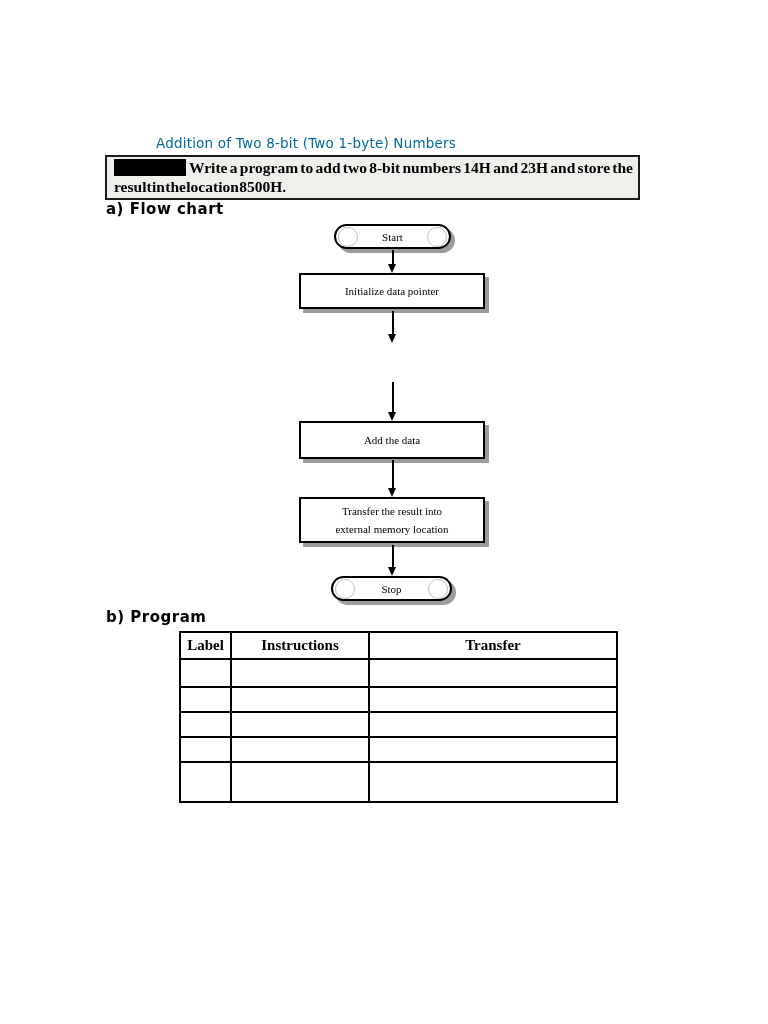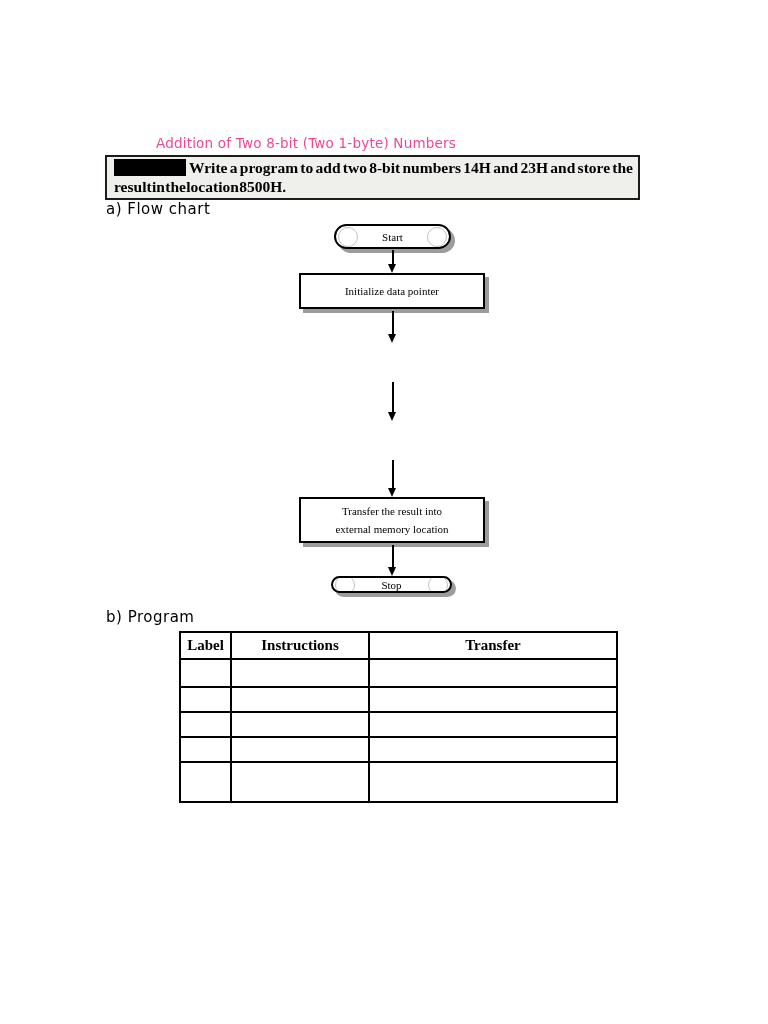--- a/index.html
+++ b/index.html
@@ -5,36 +5,36 @@
   * { margin:0; padding:0; box-sizing:border-box; }
   html,body { background:#ffffff; }
   body { width:768px; height:1024px; position:relative; overflow:hidden;
          font-family:"Liberation Serif", serif; color:#000; }
 
   .page { position:absolute; inset:0; background:#fff; }
 
   
   .doc-title { position:absolute; top:135px; left:0; width:612px;
     text-align:center; font-family:"DejaVu Sans", sans-serif;
-    font-size:13.5px; color:#ec4899; letter-spacing:0.2px; }
+    font-size:13.5px; color:#0369a1; letter-spacing:0.2px; }
 
   
   .problem-box { position:absolute; top:155px; left:105px; width:535px;
     background:#efefec; border:2px solid #1c1c1c;
     font-family:"Liberation Serif", serif; font-weight:bold;
     font-size:15.5px; line-height:19px; padding:1px 5px 2px 7px;
     word-spacing:-3.5px; }
   .problem-line1 { text-align:justify; text-align-last:justify; white-space:normal; }
   .problem-line2 { text-align:left; }
   .redaction { display:inline-block; width:72px; height:17px;
     background:#000; vertical-align:-3px; margin-right:3px; }
 
   
   .section-heading { position:absolute; left:106px;
-    font-family:"DejaVu Sans", sans-serif; font-weight:normal;
+    font-family:"DejaVu Sans", sans-serif; font-weight:bold;
     font-size:15px; letter-spacing:0.5px; }
   .heading-a { top:200px; }
   .heading-b { top:608px; }
 
   
   .flowchart { position:absolute; top:0; left:0; width:768px; height:1024px; pointer-events:none; }
   .fc-node { position:absolute; display:flex; align-items:center; justify-content:center;
     background:#fff; text-align:center; font-size:11px; line-height:18px;
     box-shadow:4px 4px 0 #9c9c9c; }
   .process { border:2px solid #000; width:186px; left:299px;text-align:center; }
@@ -43,21 +43,21 @@
     border:1.5px solid #c2c2c2; border-radius:50%; transform:translateY(-50%); }
   .endcap.left { left:2px; }
   .endcap.right { right:2px; }
   .terminator .t-label { position:relative; z-index:1; background:transparent; }
 
   .node-start { top:224px; left:334px; width:117px; height:25px; }
   .node-box1  { top:273px; height:36px; }
   .node-box2  { top:343px; height:38px; }
   .node-box3  { top:421px; height:38px; }
   .node-box4  { top:497px; height:46px; }
-  .node-stop  { top:576px; left:331px; width:121px; height:17px; }
+  .node-stop  { top:576px; left:331px; width:121px; height:25px; }
 
   .fc-arrow { position:absolute; left:388px; width:9px; }
   .fc-arrow::before { content:""; position:absolute; left:3.5px; top:0; bottom:7px;
     width:2px; background:#000; }
   .fc-arrow::after { content:""; position:absolute; bottom:0; left:0;
     border-left:4.5px solid transparent; border-right:4.5px solid transparent;
     border-top:9px solid #000; }
   .arrow-1 { top:250px; height:23px; }
   .arrow-2 { top:311px; height:32px; }
   .arrow-3 { top:382px; height:39px; }
@@ -103,20 +103,23 @@
 
     <div class="fc-node process node-box1">
       <span>Initialize data pointer</span>
     </div>
 
     <div class="fc-arrow arrow-2"></div>
 
 
     <div class="fc-arrow arrow-3"></div>
 
+    <div class="fc-node process node-box3">
+      <span>Add the data</span>
+    </div>
 
     <div class="fc-arrow arrow-4"></div>
 
     <div class="fc-node process node-box4">
       <span>
           <span style="display:block">Transfer the result into</span>
           <span style="display:block">external memory location</span>
         </span>
     </div>
 

